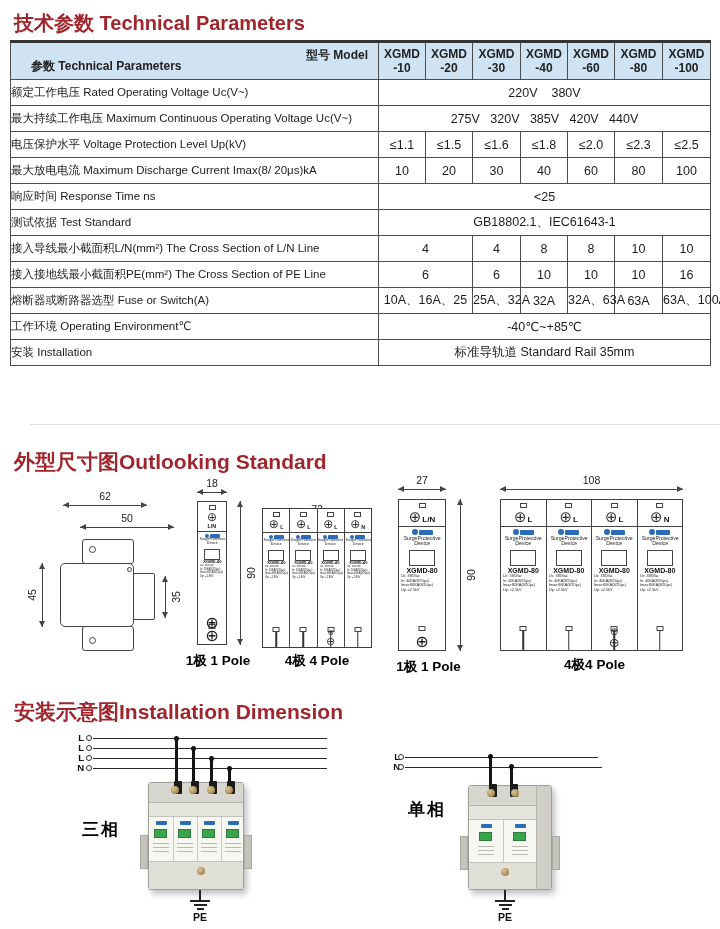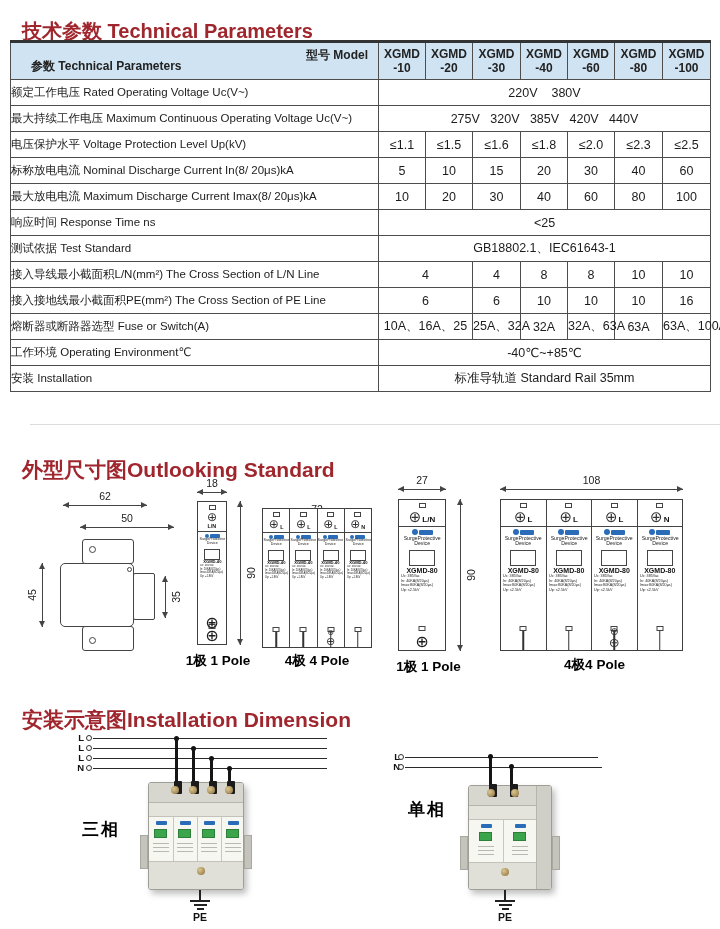--- a/index.html
+++ b/index.html
@@ -1,20 +1,20 @@
 <!DOCTYPE html>
 <html style="--title-red: #A0262E; --header-blue: #CFE3F2; --logo-blue: #2B6CB8; --green: #3AA54A;"><head>
 <meta charset="utf-8">
 <style>
   html,body{margin:0;padding:0;background:#ffffff;}
   body{font-family:"Liberation Sans","DejaVu Sans",sans-serif;color:#1c1c1c;}
   .page{position:relative;width:720px;height:929px;background:#fff;overflow:hidden;}
 
   
-  .sec-title{position:absolute;margin:12px;font-weight:bold;color:var(--title-red,#A0262E);white-space:nowrap;}
+  .sec-title{position:absolute;margin:4px;font-weight:bold;color:var(--title-red,#A0262E);white-space:nowrap;}
   #title1{left:10px;top:6px;font-size:20px;}
   #title2{left:10px;top:444px;font-size:21px;}
   #title3{left:10px;top:694px;font-size:21px;}
   .sep-line{position:absolute;left:30px;top:424px;width:690px;height:1px;background:#dcdcdc;}
 
   
   #ptable{position:absolute;left:10px;top:40px;width:700px;border-collapse:collapse;table-layout:fixed;
           border:1px solid #4d4d4d;border-top:3px solid #333;}
   #ptable th,#ptable td{border:1px solid #4d4d4d;padding:0;}
   #ptable thead th{background:var(--header-blue,#CFE3F2);height:36px;font-size:12px;font-weight:600;color:#222;}
@@ -172,30 +172,20 @@
         </tr>
         <tr>
           <td class="plabel">电压保护水平 Voltage Protection Level Up(kV)</td>
           <td class="pval" colspan="1">≤1.1</td>
           <td class="pval" colspan="1">≤1.5</td>
           <td class="pval" colspan="1">≤1.6</td>
           <td class="pval" colspan="1">≤1.8</td>
           <td class="pval" colspan="1">≤2.0</td>
           <td class="pval" colspan="1">≤2.3</td>
           <td class="pval" colspan="1">≤2.5</td>
-        </tr>
-        <tr>
-          <td class="plabel">标称放电电流 Nominal Discharge Current In(8/ 20μs)kA</td>
-          <td class="pval" colspan="1">5</td>
-          <td class="pval" colspan="1">10</td>
-          <td class="pval" colspan="1">15</td>
-          <td class="pval" colspan="1">20</td>
-          <td class="pval" colspan="1">30</td>
-          <td class="pval" colspan="1">40</td>
-          <td class="pval" colspan="1">60</td>
         </tr>
         <tr>
           <td class="plabel">最大放电电流 Maximum Discharge Current Imax(8/ 20μs)kA</td>
           <td class="pval" colspan="1">10</td>
           <td class="pval" colspan="1">20</td>
           <td class="pval" colspan="1">30</td>
           <td class="pval" colspan="1">40</td>
           <td class="pval" colspan="1">60</td>
           <td class="pval" colspan="1">80</td>
           <td class="pval" colspan="1">100</td>

